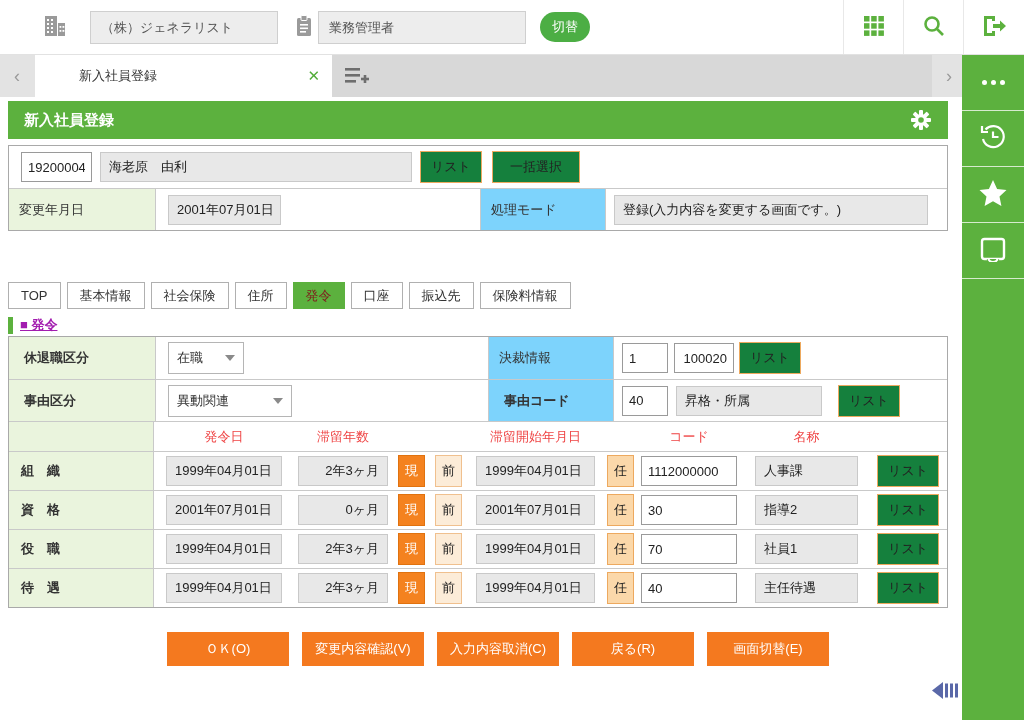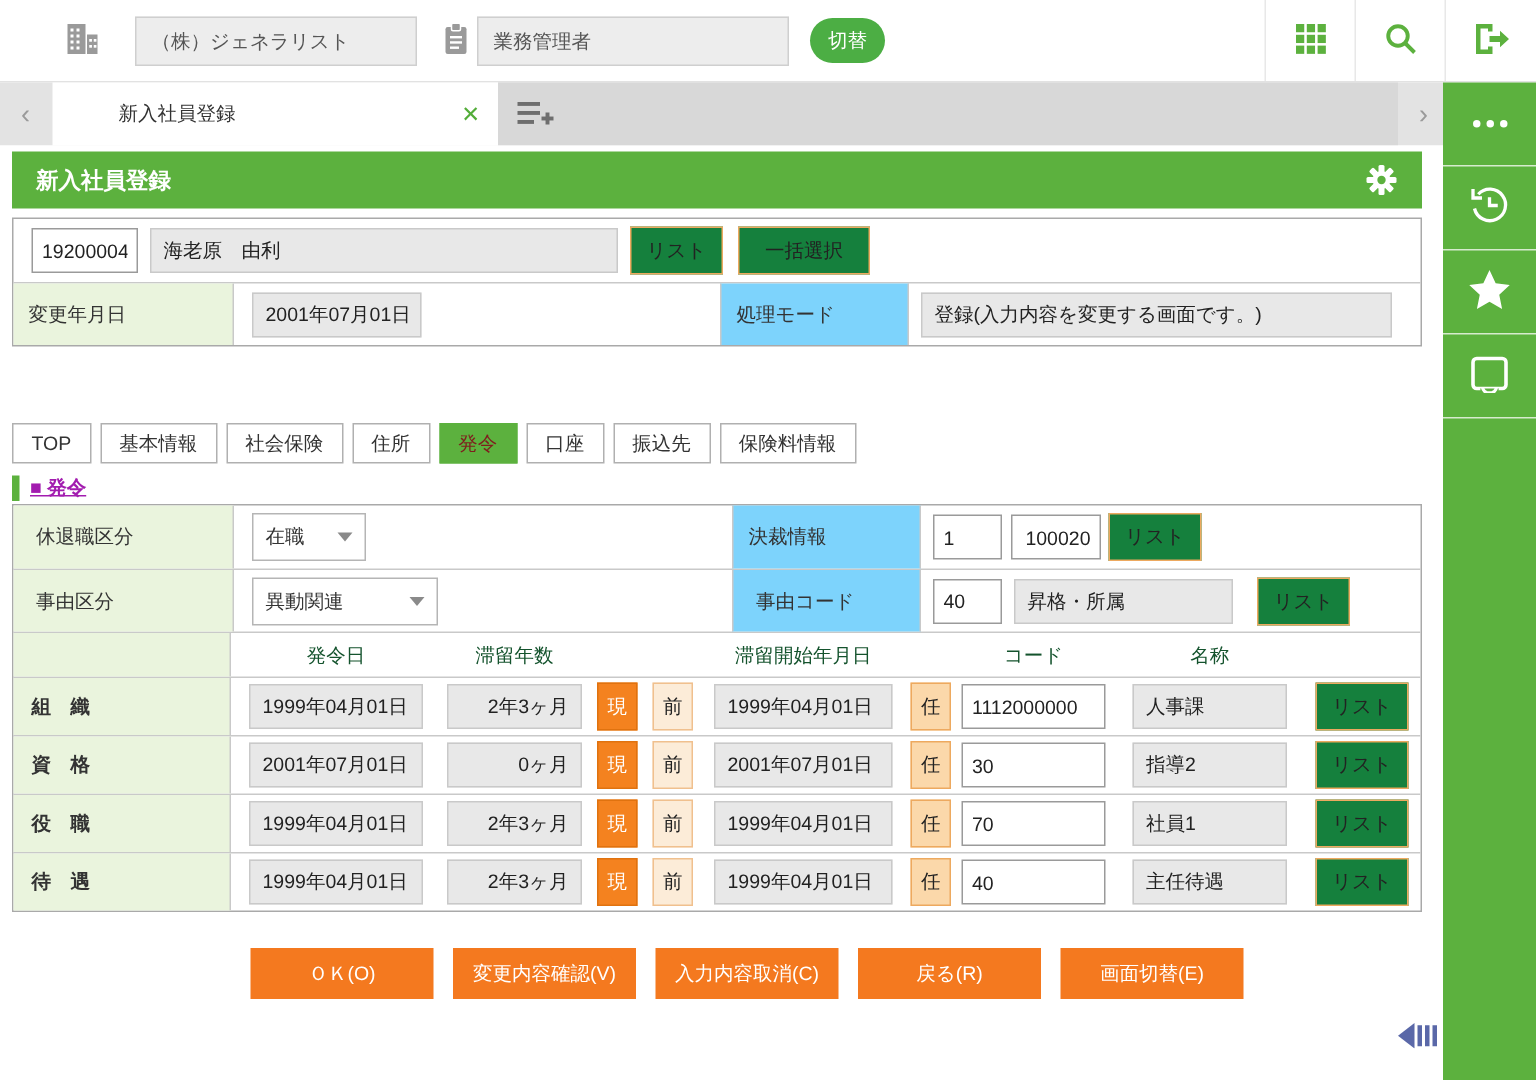--- a/index.html
+++ b/index.html
@@ -54,21 +54,21 @@
 
   
   .subtabs { position:absolute; left:8px; top:185px; display:flex; }
   .stab { height:27px; line-height:25px; padding:0 12px; background:#fff; border:1px solid #b0b0b0; margin-right:6px; cursor:pointer; color:#333; }
   .stab.on { background:#5cb13e; border-color:#5cb13e; color:#7f1d1d; }
 
   .sect { position:absolute; left:8px; top:219px; display:flex; align-items:flex-end; font-weight:bold; color:#a21caf;text-decoration:underline; }
   .sect .bar { width:5px; height:17px; background:#5cb13e; margin-right:7px; }
 
   
-  .ghead { display:flex; align-items:center; height:30px; border-top:1px solid #c9c9c9; color:#14532d; }
+  .ghead { display:flex; align-items:center; height:30px; border-top:1px solid #c9c9c9; color:#ef4444; }
   .ghead .gl { width:145px; align-self:stretch; background:#eaf4dd; border-right:1px solid #c9c9c9; flex:none; }
   .grow { display:flex; align-items:center; height:39px; border-top:1px solid #c9c9c9; }
   .grow .gl { width:145px; align-self:stretch; background:#eaf4dd; border-right:1px solid #c9c9c9; display:flex; align-items:center; padding-left:12px; font-weight:bold; flex:none; }
   .c-date { width:116px; margin-left:12px; flex:none; }
   .c-years { width:90px; margin-left:16px; text-align:right; flex:none; }
   .m-cur { margin-left:10px; } .m-prev { margin-left:10px; }
   .c-date2 { width:119px; margin-left:14px; flex:none; }
   .m-nin { margin-left:12px; }
   .c-code { width:96px; margin-left:7px; flex:none; }
   .c-name { width:103px; margin-left:18px; flex:none; }
@@ -77,21 +77,21 @@
   .h-years { width:90px; margin-left:16px; text-align:center; }
   .h-start { width:119px; margin-left:88px; text-align:center; }
   .h-code { width:96px; margin-left:46px; text-align:center; }
   .h-name { width:103px; margin-left:18px; text-align:center; }
 
   
   .footer { position:absolute; left:167px; top:535px; display:flex; }
   .btn-orange { width:122px; height:34px; margin-right:13px; background:#f4791f; border:none; color:#fff; font-size:13px; cursor:pointer; font-family:inherit; }
   .collapse { position:absolute; left:932px; top:585px; cursor:pointer; }
 
-  .bold { font-weight:normal;padding-left:15px; }
+  .bold { font-weight:bold;padding-left:15px; }
   .ralign { text-align:right; }
 </style>
 </head>
 <body>
 
 <div class="stage">
 
   <div class="topbar">
     <span class="top-ic" style="left:44px">
       <svg width="22" height="24" viewBox="0 0 22 24">

